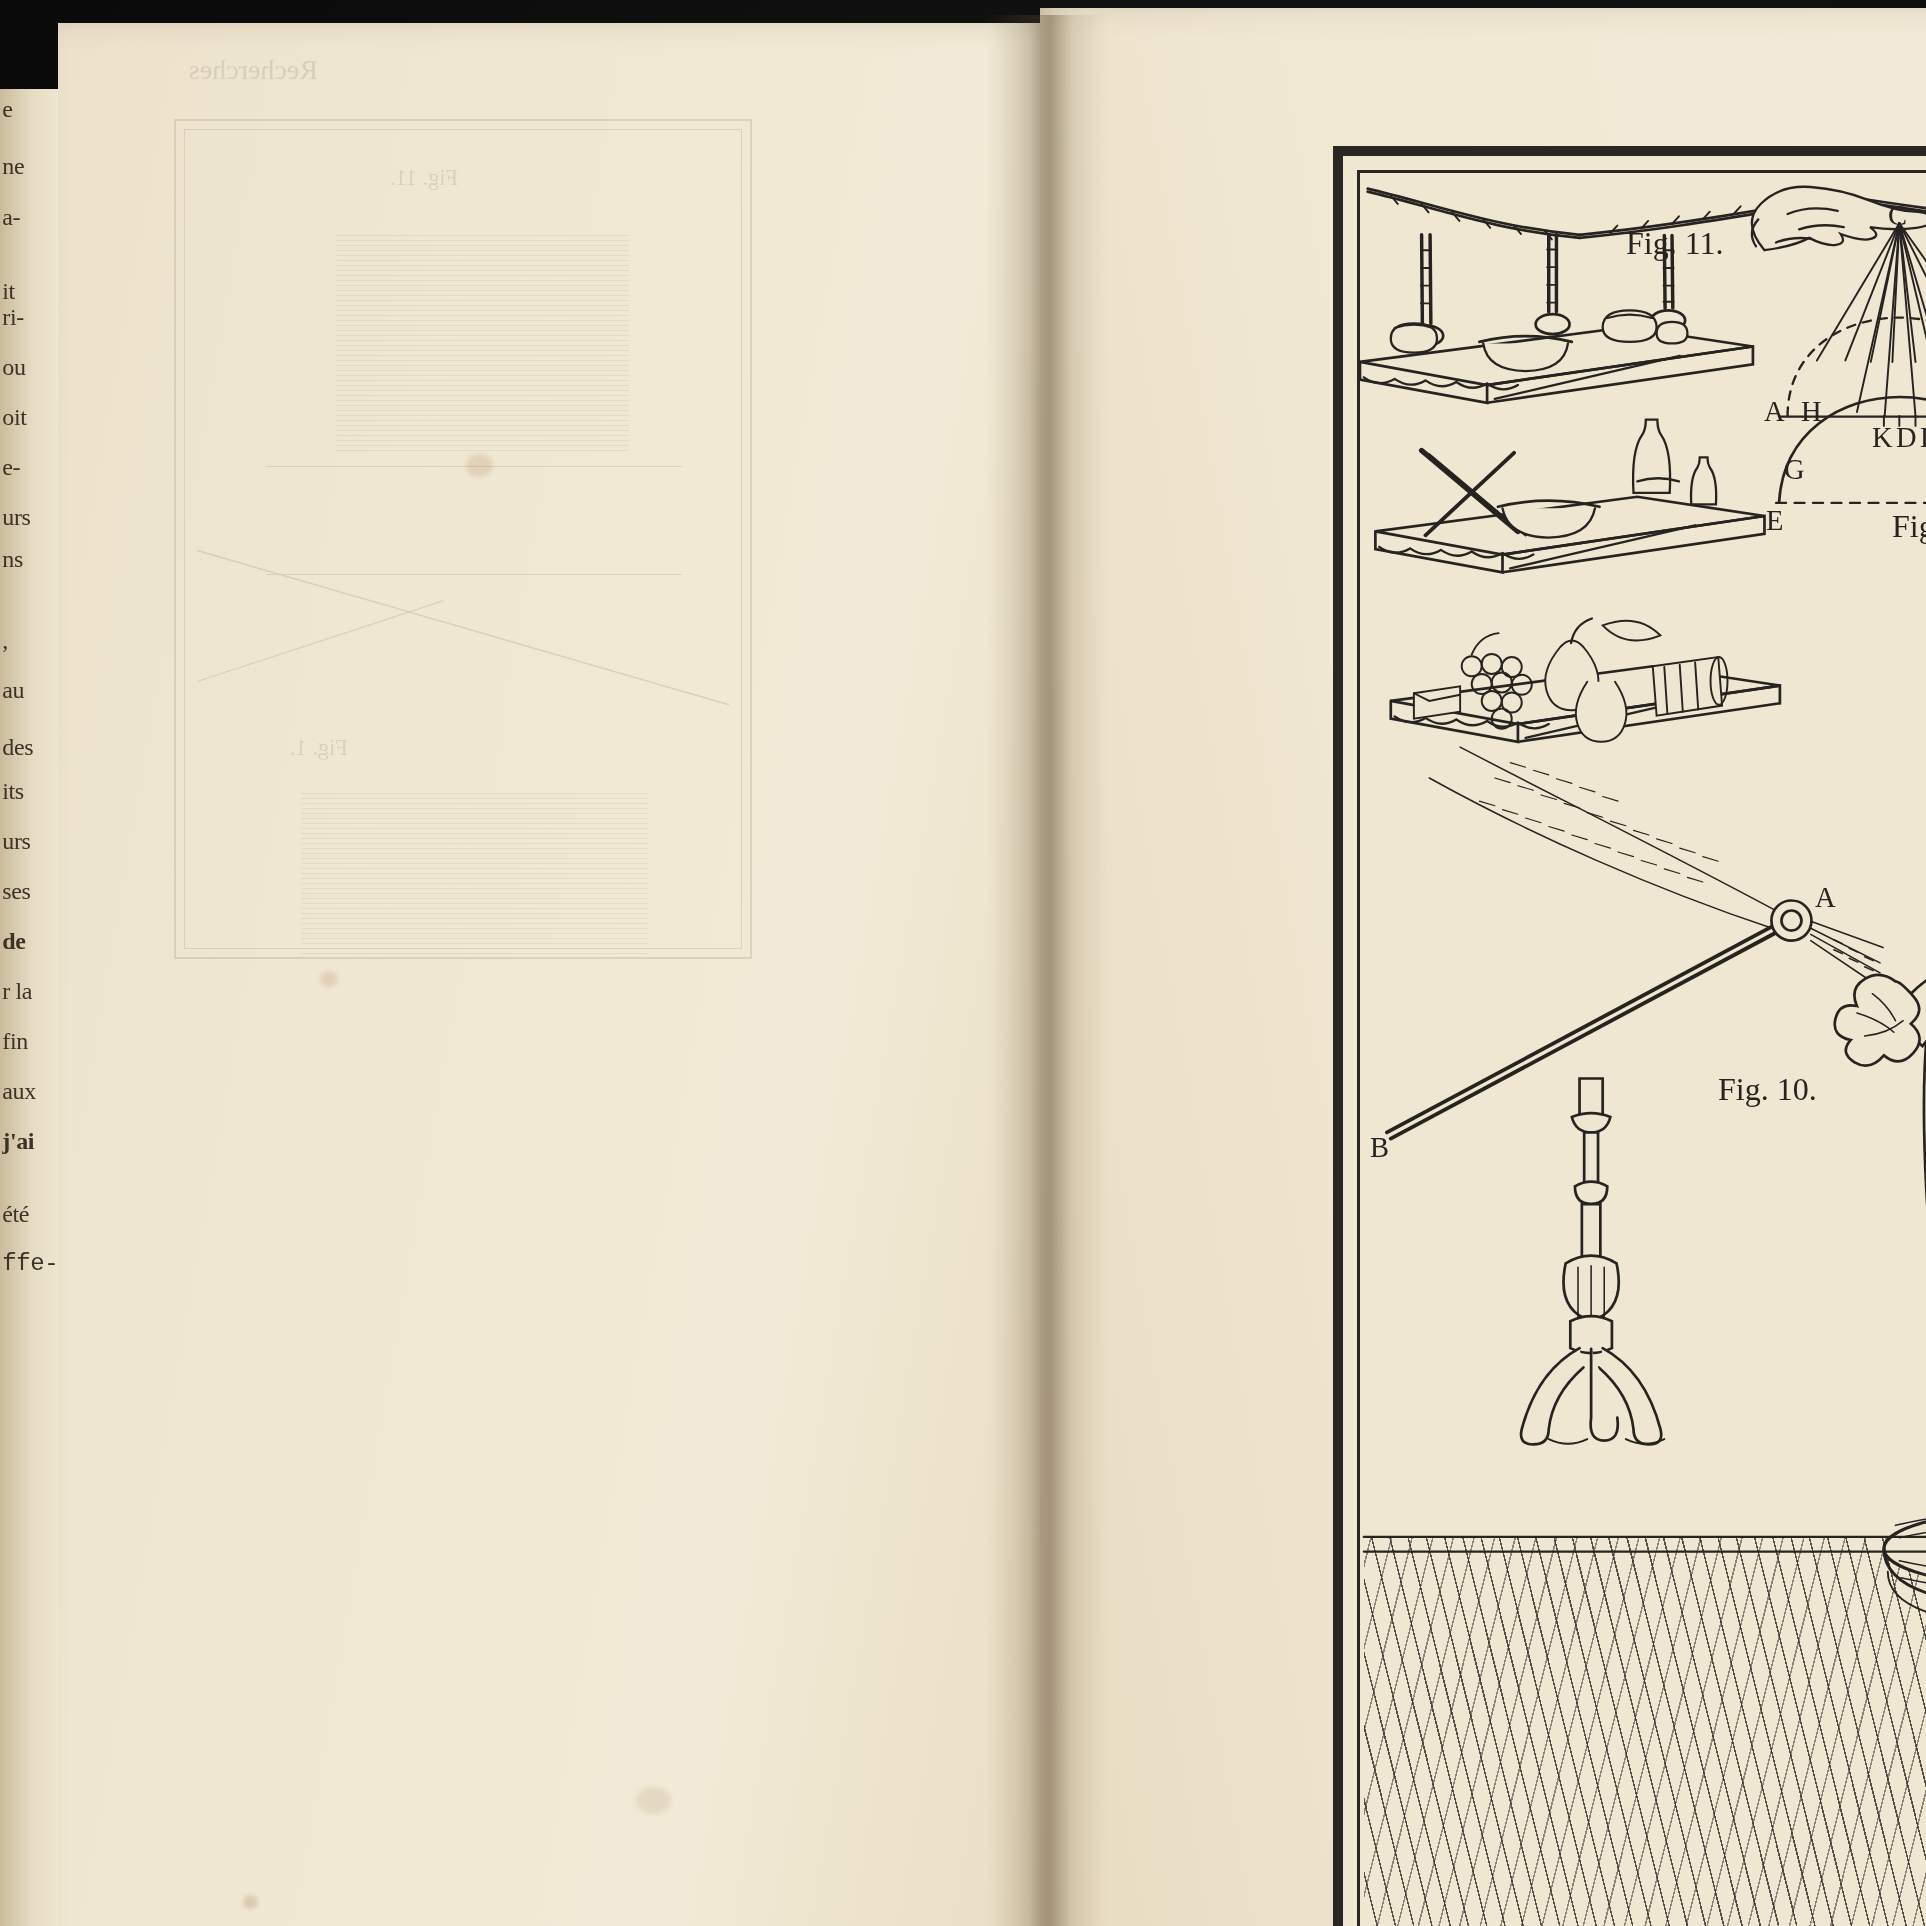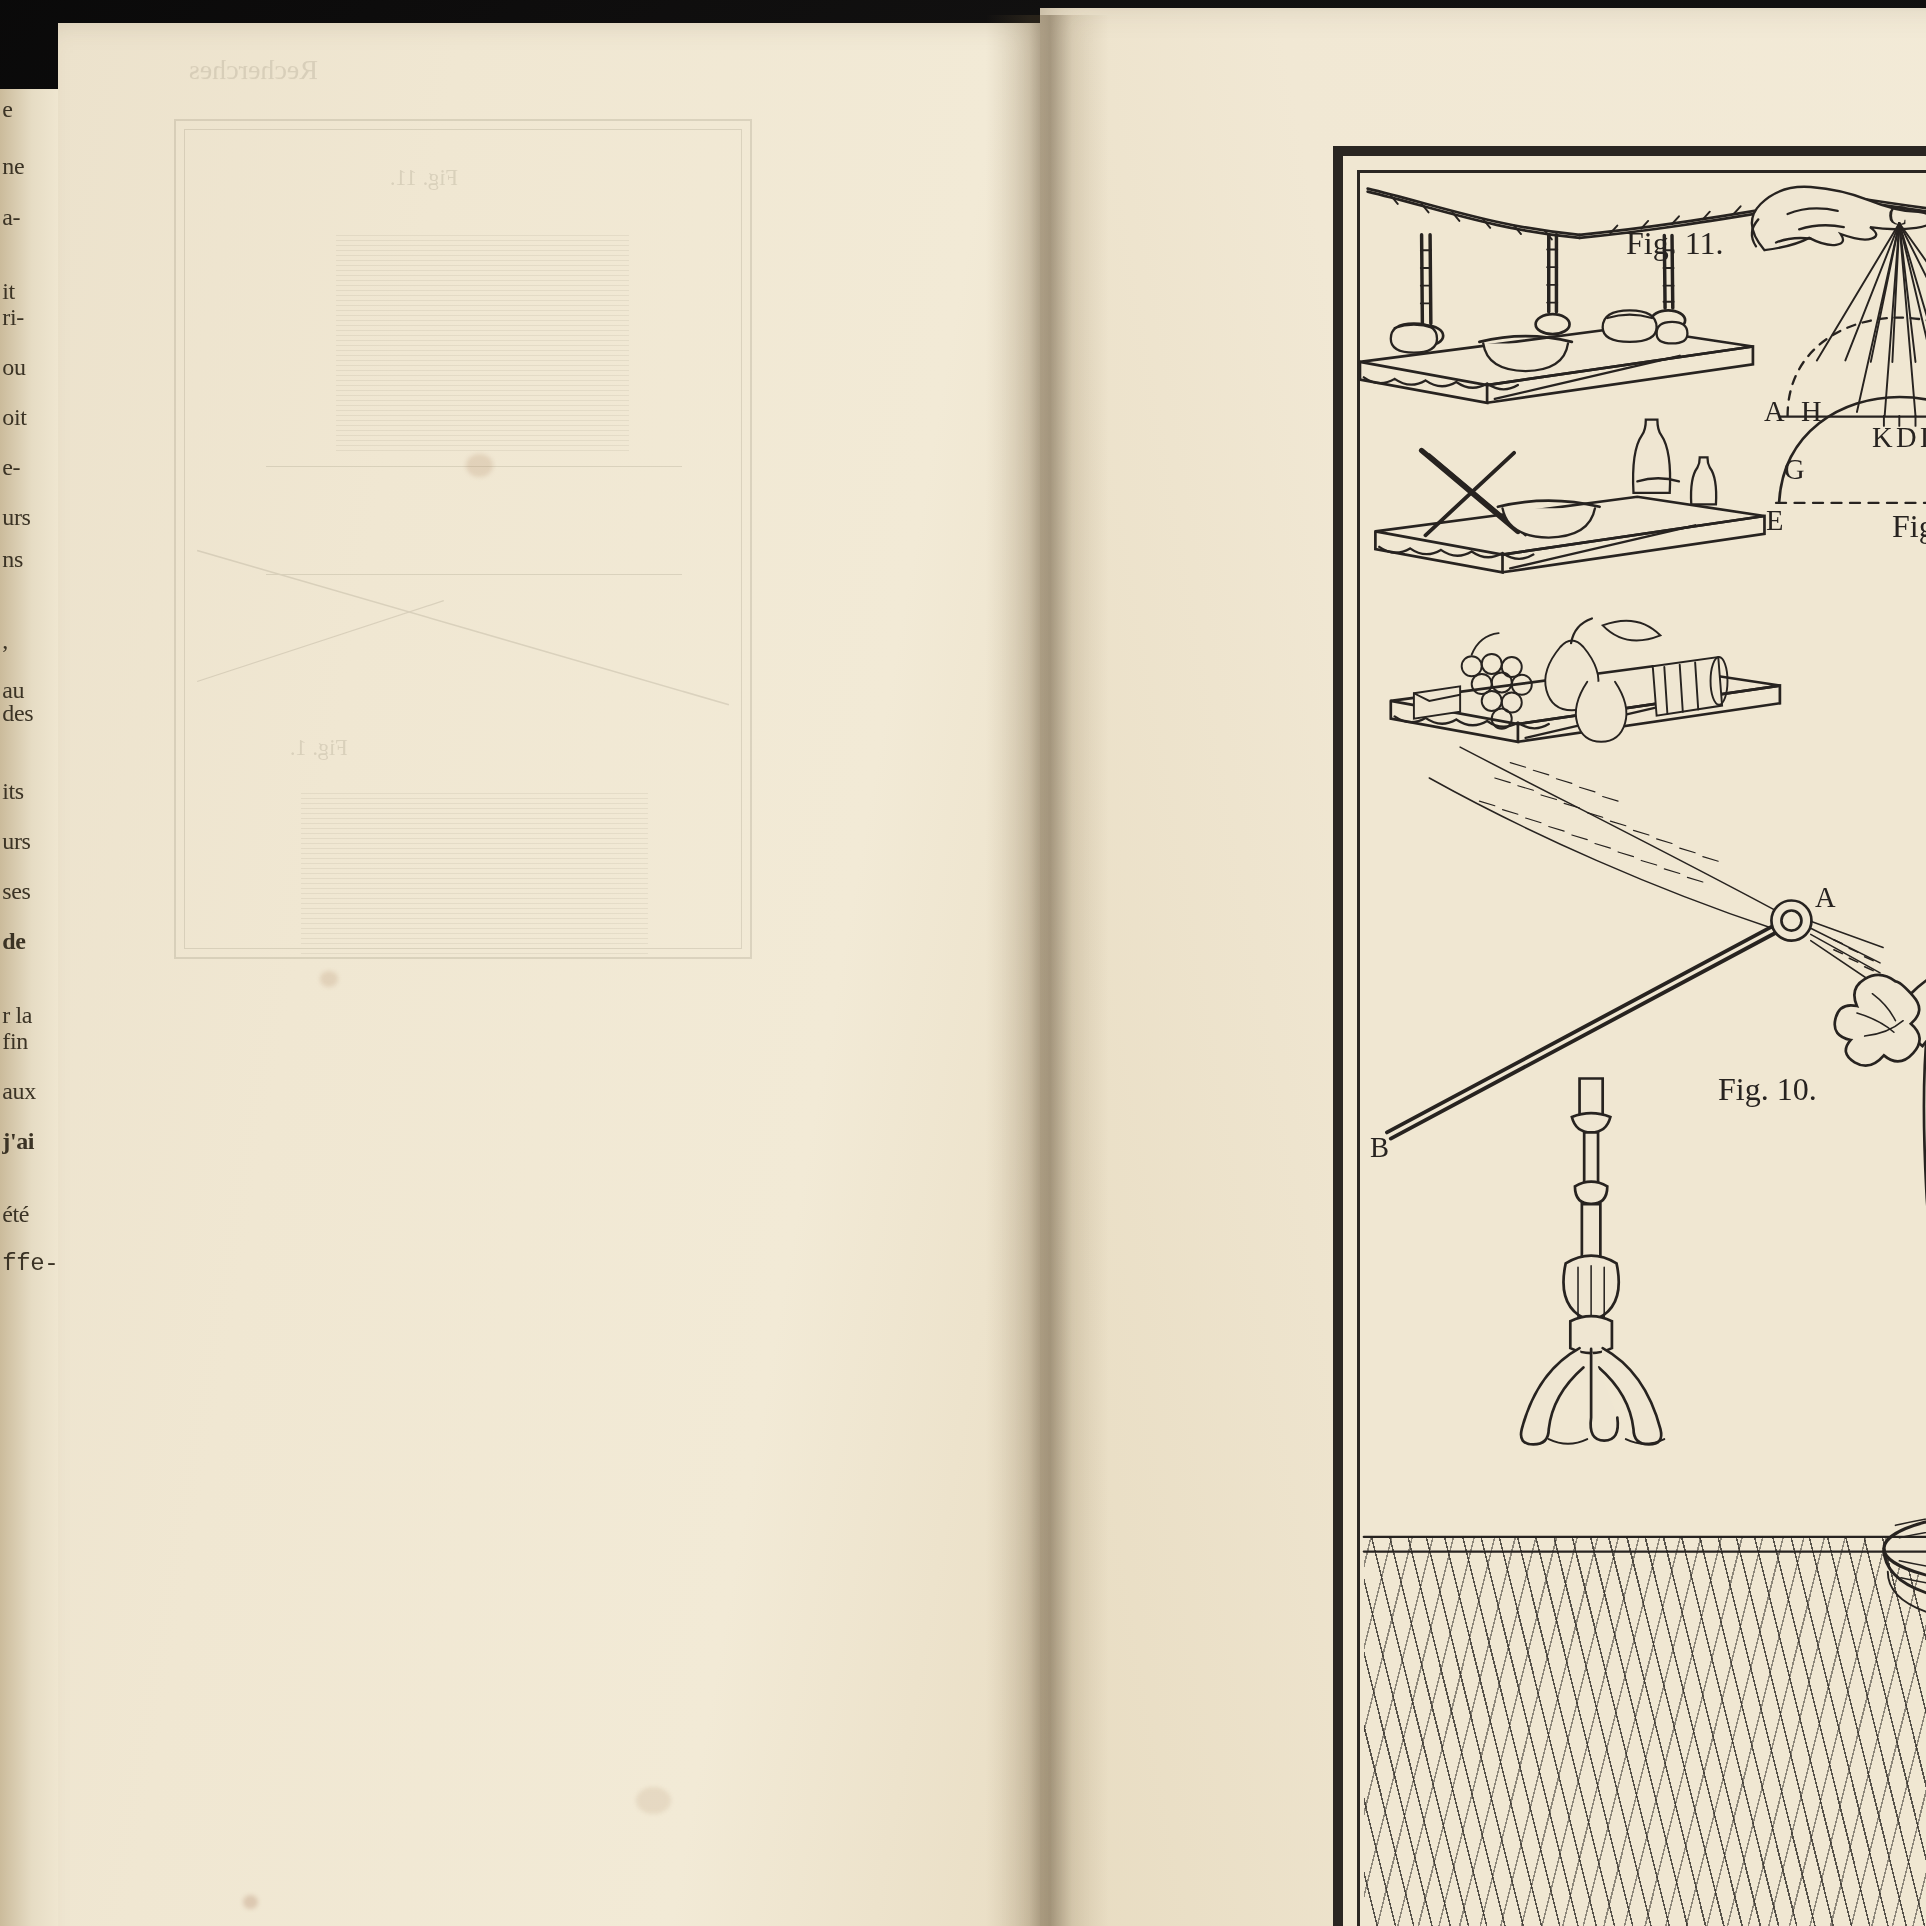--- a/index.html
+++ b/index.html
@@ -237,26 +237,26 @@
       <div class="frag" style="top:116px;">a-</div>
       <div class="frag" style="top:166px;margin-top:24px;">it</div>
       <div class="frag" style="top:216px;">ri-</div>
       <div class="frag" style="top:266px;">ou</div>
       <div class="frag" style="top:316px;">oit</div>
       <div class="frag" style="top:366px;">e-</div>
       <div class="frag" style="top:416px;">urs</div>
       <div class="frag" style="top:458px;">ns</div>
       <div class="frag" style="top:539px;">,</div>
       <div class="frag" style="top:589px;">au</div>
-      <div class="frag" style="top:612px;">des</div>
+      <div class="frag" style="top:646px;">des</div>
       <div class="frag" style="top:690px;">its</div>
       <div class="frag" style="top:740px;">urs</div>
       <div class="frag" style="top:790px;">ses</div>
       <div class="frag" style="top:840px;font-weight:bold;">de</div>
-      <div class="frag" style="top:890px;margin-top:24px;">r la</div>
+      <div class="frag" style="top:890px;">r la</div>
       <div class="frag" style="top:940px;">fin</div>
       <div class="frag" style="top:990px;">aux</div>
       <div class="frag" style="top:1040px;font-weight:bold;">j'ai</div>
       <div class="frag" style="top:1113px;">été</div>
       <div class="frag" style="top:1163px;font-family:Liberation Mono, monospace;">ffe-</div>
     </div>
 
     <div class="leaf-right">
       <div class="foxing" style="left:447px; top:1063px; width:17.7px; height:15.4px;"></div>
       <div class="foxing" style="left:378px;  top:1294px; width:14px; height:12.3px;"></div>

